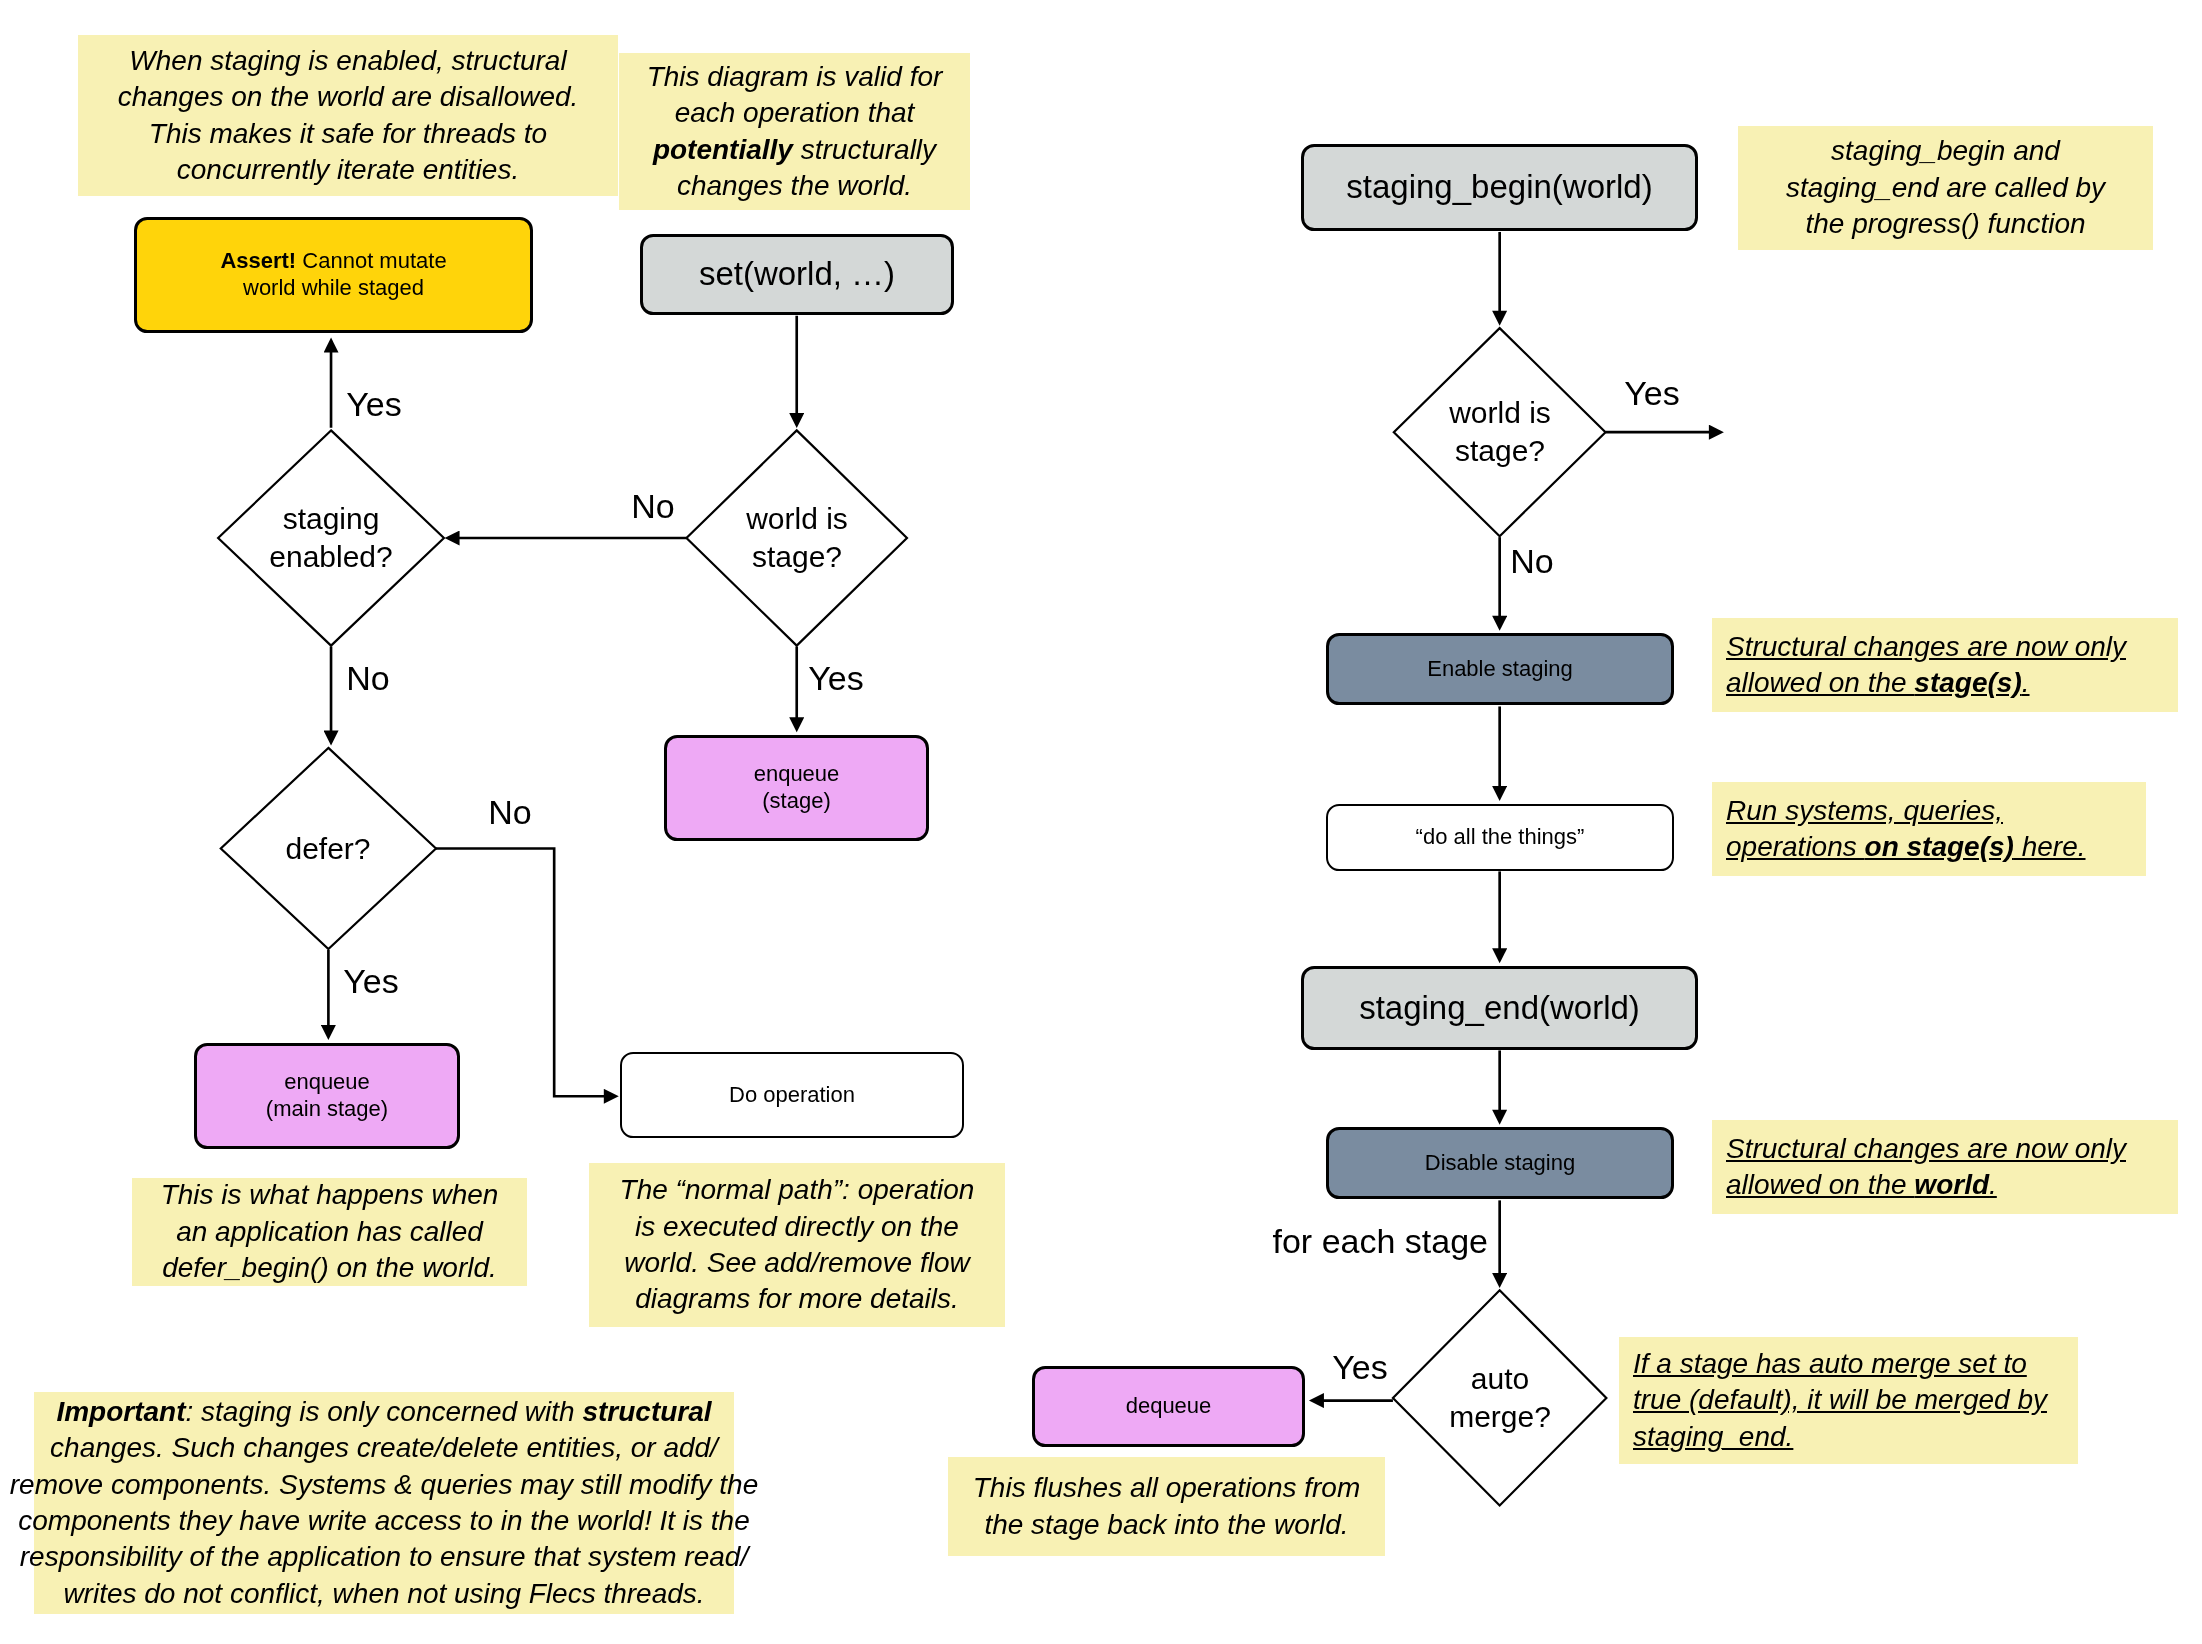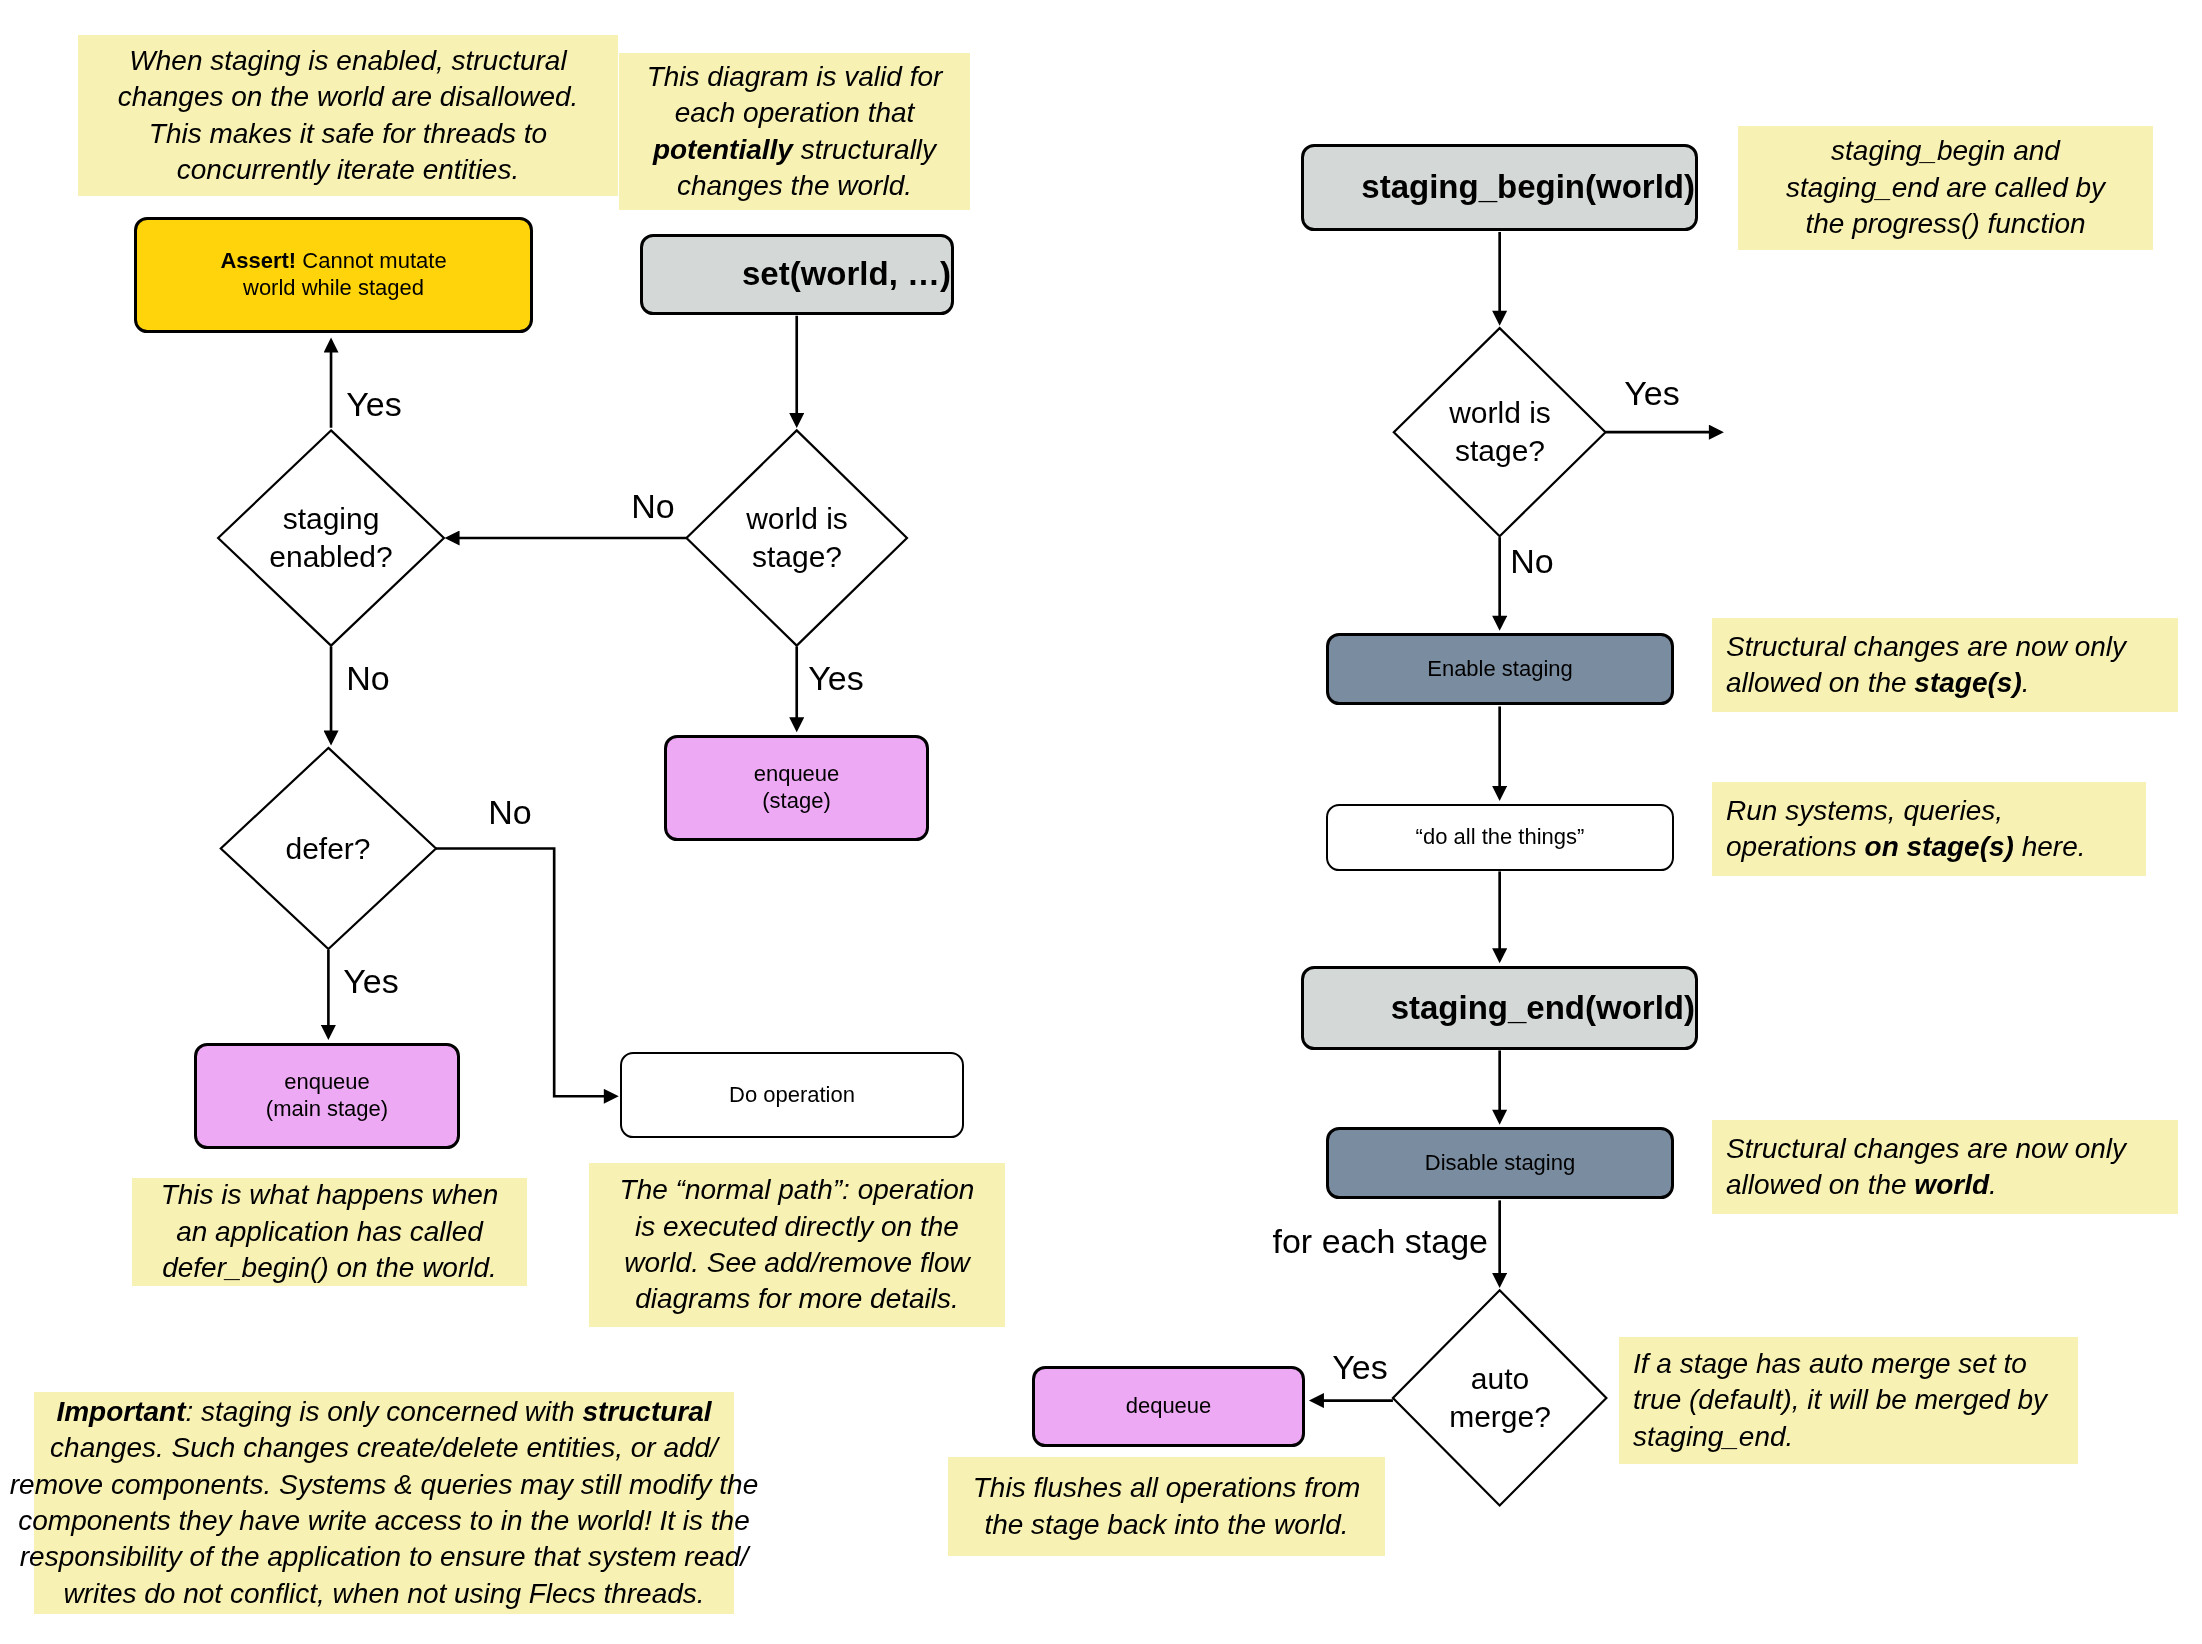--- a/index.html
+++ b/index.html
@@ -12,37 +12,37 @@
   .layer{position:absolute;left:0;top:0;}
 
   .node{
     position:absolute;box-sizing:border-box;
     border:3.5px solid var(--line,#000);border-radius:13.2px;
     display:flex;align-items:center;justify-content:center;
     text-align:center;font-size:22px;line-height:1.22;white-space:pre;
     background:var(--white,#fff);
   }
   .node .lbl{white-space:pre;}
-  .node.gray{background:var(--gray,#d4d8d7);font-weight:bold;font-size:33px;justify-content:flex-end;}
+  .node.gray{background:var(--gray,#d4d8d7);font-weight:normal;font-size:33px;}
   .node.gold{background:var(--gold,#ffd40a);}
   .node.slate{background:var(--slate,#7a8ca0);}
   .node.purple{background:var(--purple,#eea9f5);}
   .node.white{background:var(--white,#fff);border-width:2.6px;}
 
   .note{
     position:absolute;box-sizing:border-box;
     background:var(--note-bg,#f8f1b4);
     font-style:italic;font-size:28px;line-height:1.3;
     display:flex;align-items:center;justify-content:center;
     padding:5.3px 14px;
   }
   .note .rich{white-space:pre;}
   .note.center .rich{text-align:center;}
   .note.left{justify-content:flex-start;}
-  .note.left .rich{text-align:left;}
+  .note.left .rich{text-align:left;text-decoration:underline;}
   .b{font-weight:bold;}
 
   .diamond-label{
     position:absolute;transform:translate(-50%,-50%);
     font-size:30px;line-height:1.28;
     text-align:center;white-space:pre;
   }
   .edge-label{
     position:absolute;transform:translate(-50%,-50%);
     font-size:34px;white-space:pre;text-align:right;

